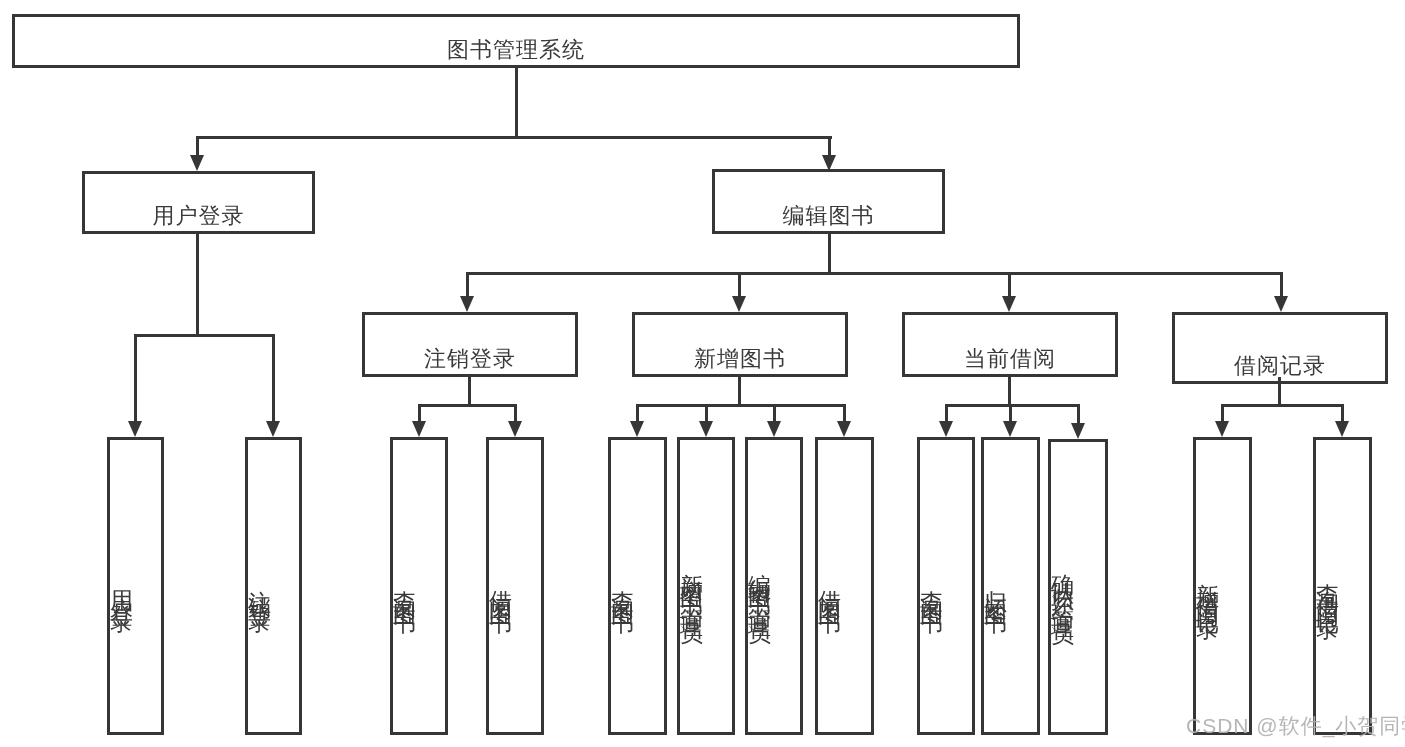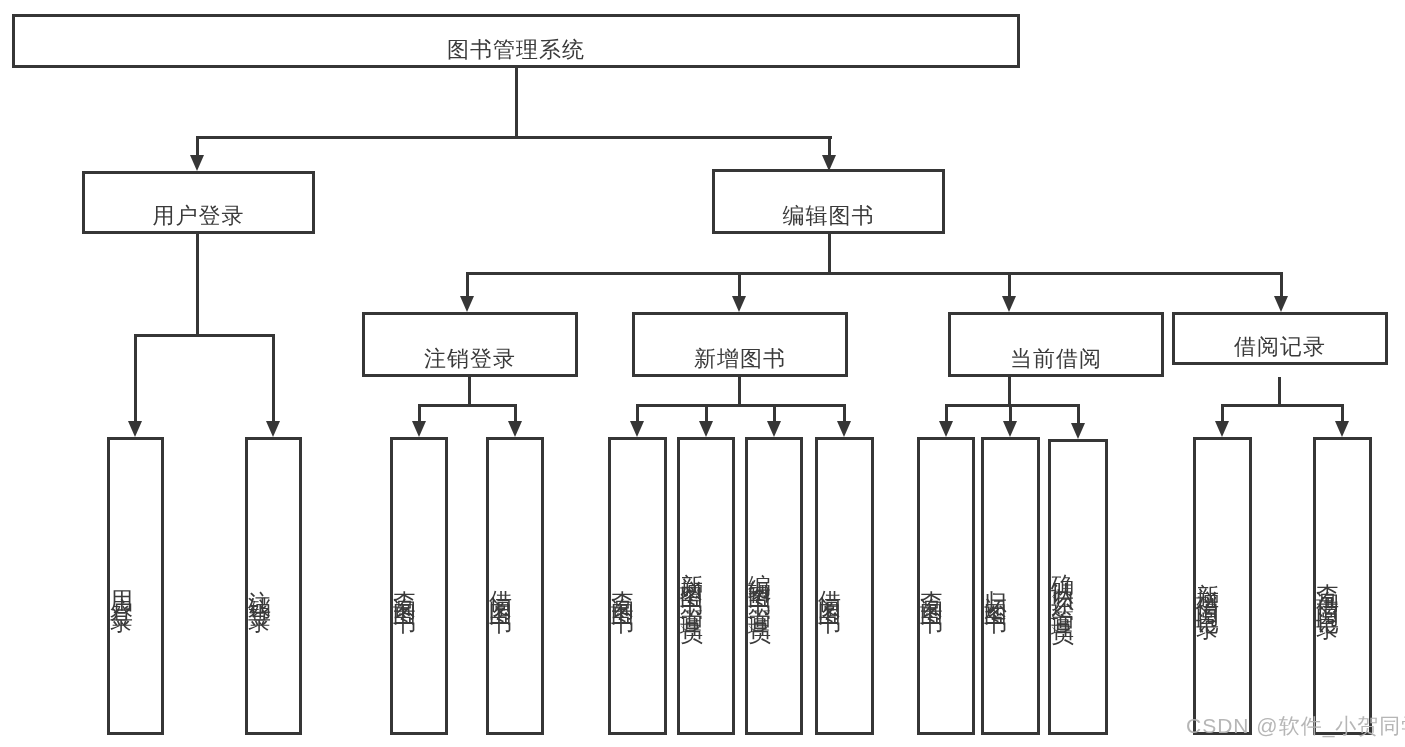--- a/index.html
+++ b/index.html
@@ -96,24 +96,24 @@
   <div class="arrowhead" style="left:1002px; top:296px;"></div>
   <div class="vline" style="left:1280px; top:272px; height:26px;"></div>
   <div class="arrowhead" style="left:1274px; top:296px;"></div>
 
   <div class="box" style="left:362px; top:312px; width:216px; height:65px;">
     <span>注销登录</span>
   </div>
   <div class="box" style="left:632px; top:312px; width:216px; height:65px;">
     <span>新增图书</span>
   </div>
-  <div class="box" style="left:948px; top:312px; width:216px; height:65px;">
+  <div class="box" style="left:902px; top:312px; width:216px; height:65px;">
     <span>当前借阅</span>
   </div>
-  <div class="box" style="left:1172px; top:312px; width:216px; height:53px;">
+  <div class="box" style="left:1172px; top:312px; width:216px; height:72px;">
     <span>借阅记录</span>
   </div>
 
   <div class="vline" style="left:468px; top:377px; height:30px;"></div>
   <div class="hline" style="left:418px; top:404px; width:99px;"></div>
   <div class="vline" style="left:418px; top:404px; height:20px;"></div>
   <div class="arrowhead" style="left:412px; top:421px;"></div>
   <div class="vline" style="left:514px; top:404px; height:20px;"></div>
   <div class="arrowhead" style="left:508px; top:421px;"></div>
 

